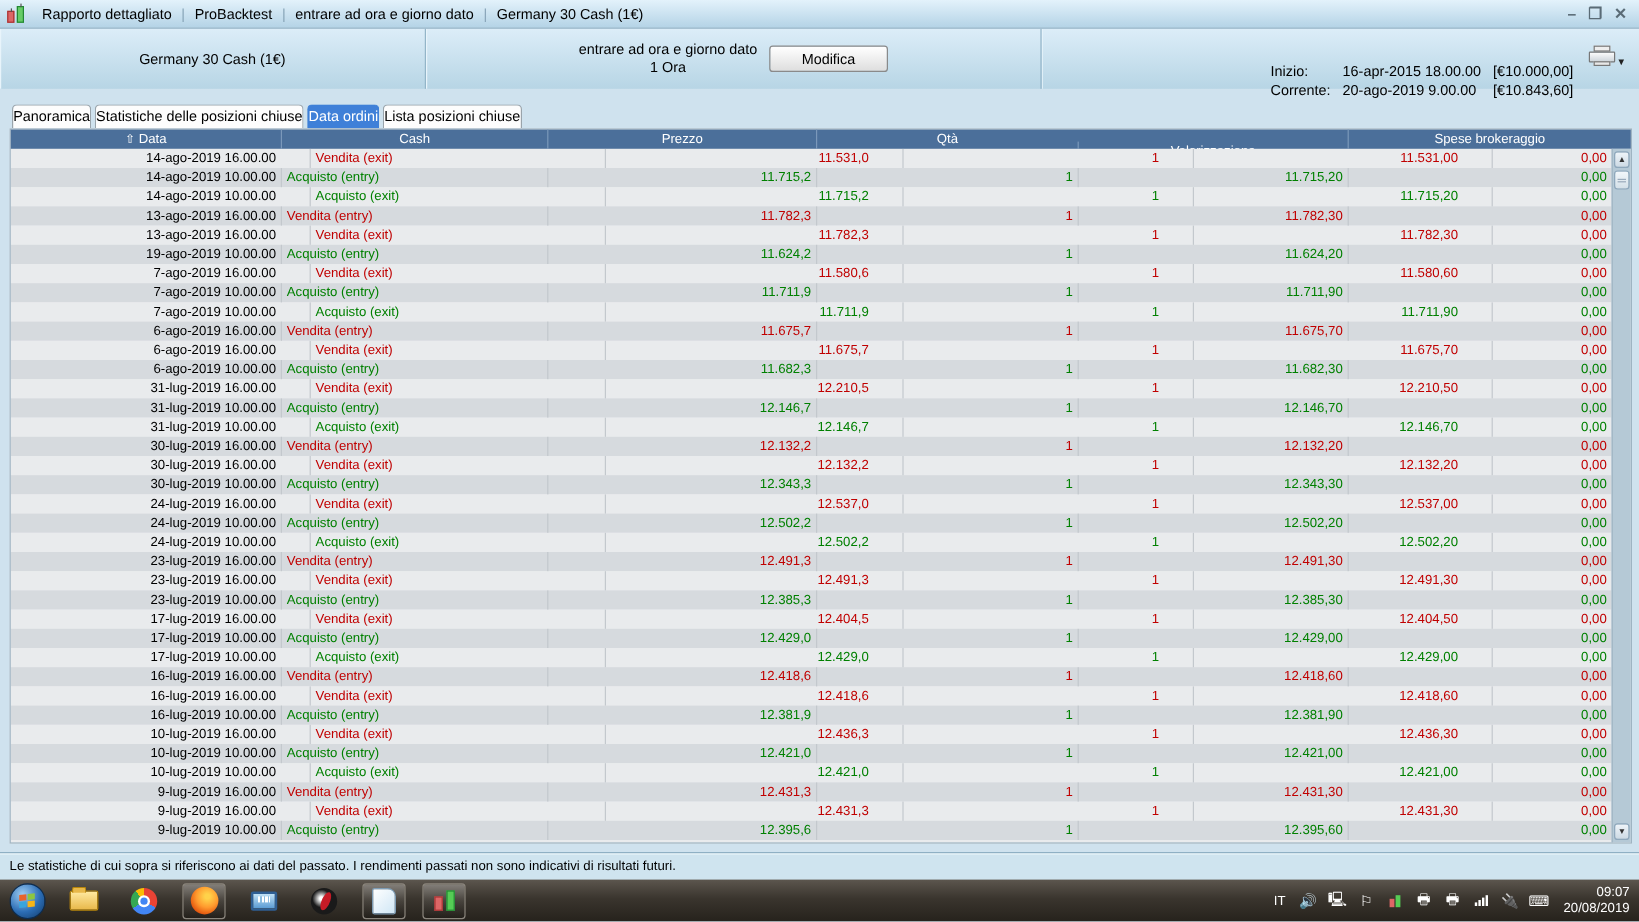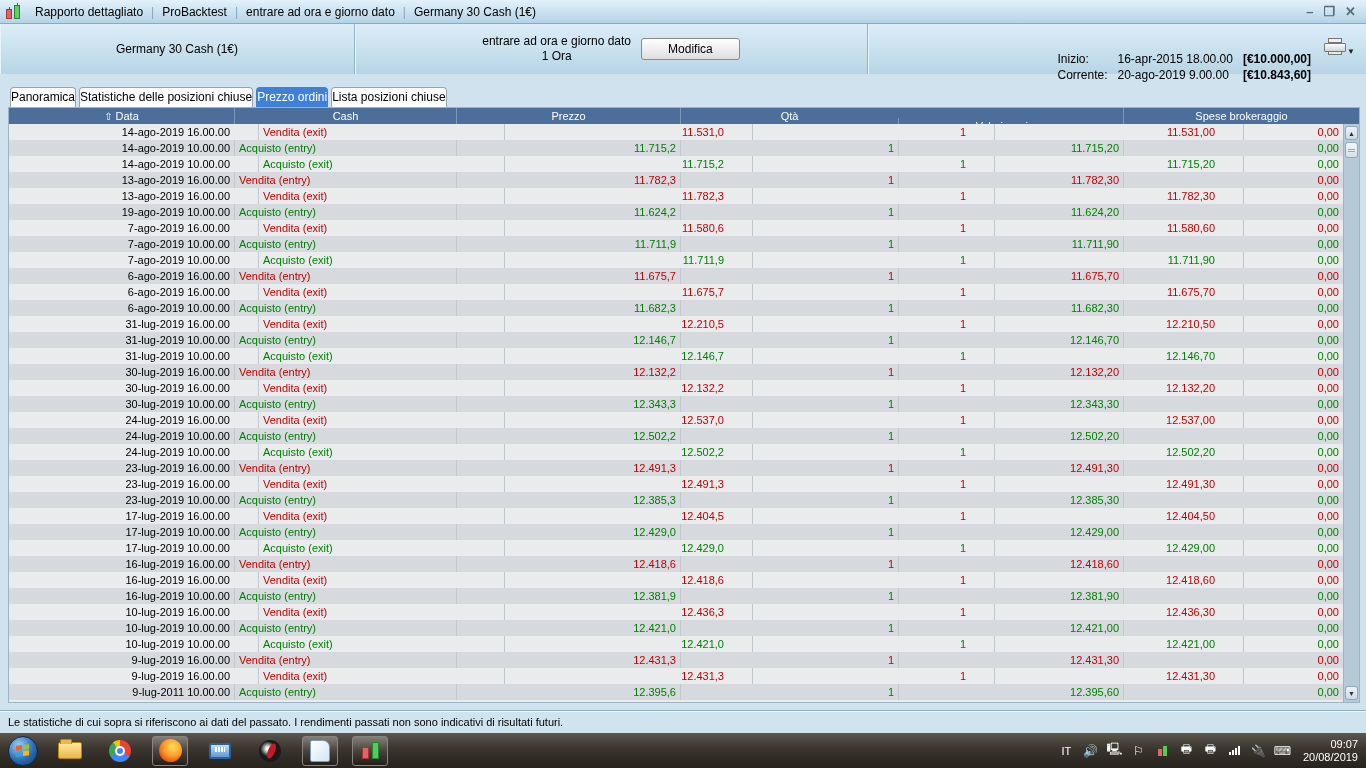--- a/index.html
+++ b/index.html
@@ -22,21 +22,21 @@
   
   .headerband { height:50px; background:linear-gradient(#dcedf8,#b7d5e5); display:flex; font-size:12px; }
   .hb-cell { border-right:1px solid #93b5c8; box-shadow:1px 0 0 #e8f4fb inset; display:flex; align-items:center; justify-content:center; }
   .hb-left { width:355px; }
   .hb-mid  { width:513px; gap:10px; }
   .hb-right{ flex:1; border-right:none; justify-content:flex-end; padding-right:55px; position:relative;}
   .hb-mid .timeframe { text-align:center; line-height:15px; }
   .btn-3d { font-size:12px; padding:3px 26px; background:linear-gradient(#ffffff,#dedede); border:1px solid #8a8a8a; border-radius:3px; color:#000; }
   .startinfo { display:grid; grid-template-columns:auto auto auto; column-gap:10px; row-gap:2px; line-height:14px;margin-top:36px; }
   .startinfo .lbl { text-align:left; }
-  .startinfo .amt { font-weight:bold; }
+  .startinfo .amt { font-weight:normal; }
   .printer { position:absolute; right:18px; top:14px; width:26px; height:20px; }
   .printer .p-top { width:14px; height:5px; background:#eee; border:1px solid #777; margin:0 auto; }
   .printer .p-body{ width:22px; height:9px; background:linear-gradient(#fbfbfb,#cfd6dc); border:1px solid #777; margin:0 auto; border-radius:1px; }
   .printer .p-tray{ width:14px; height:4px; background:#e8e8e8; border:1px solid #777; margin:-1px auto 0; }
   .printer .caret { position:absolute; right:-7px; bottom:2px; font-size:8px; color:#222; }
 
   
   .tabstrip { height:33px; display:flex; align-items:flex-end; padding-left:10px; gap:3px; }
   .tab { font-size:12px; padding:3px 0 4px; background:#fdfdfd; color:#000; border:1px solid #9aa4ab;
     border-bottom:none; border-radius:4px 4px 0 0; height:20px; display:flex; align-items:center; }
@@ -166,21 +166,21 @@
         <div class="p-body"></div>
         <div class="p-tray"></div>
       <span class="caret">▼</span>
     </div>
   </div>
 </div>
 
 <div class="tabstrip">
   <div class="tab">Panoramica</div>
   <div class="tab">Statistiche delle posizioni chiuse</div>
-  <div class="tab active">Prezzo ordini</div>
+  <div class="tab active">Data ordini</div>
   <div class="tab">Lista posizioni chiuse</div>
 </div>
 
 <div class="tablewrap">
   <div class="thead">
     <div class="th th-data">
       <span class="sort-arrow">⇧</span>
       <span>Data</span>
     </div>
     <div class="th th-tipo">Cash</div>
@@ -464,21 +464,21 @@
       </div>
       <div class="trow odd sell">
         <div class="cell c-data">9-lug-2019 16.00.00</div>
         <div class="cell c-tipo">Vendita (exit)</div>
         <div class="cell c-prezzo">12.431,3</div>
         <div class="cell c-qta">1</div>
         <div class="cell c-val">12.431,30</div>
         <div class="cell c-spese">0,00</div>
       </div>
       <div class="trow even buy">
-        <div class="cell c-data">9-lug-2011 10.00.00</div>
+        <div class="cell c-data">9-lug-2019 10.00.00</div>
         <div class="cell c-tipo">Acquisto (entry)</div>
         <div class="cell c-prezzo">12.395,6</div>
         <div class="cell c-qta">1</div>
         <div class="cell c-val">12.395,60</div>
         <div class="cell c-spese">0,00</div>
       </div>
     </div>
   <div class="vscroll">
     <div class="sbtn up">▲</div>
     <div class="sthumb">

